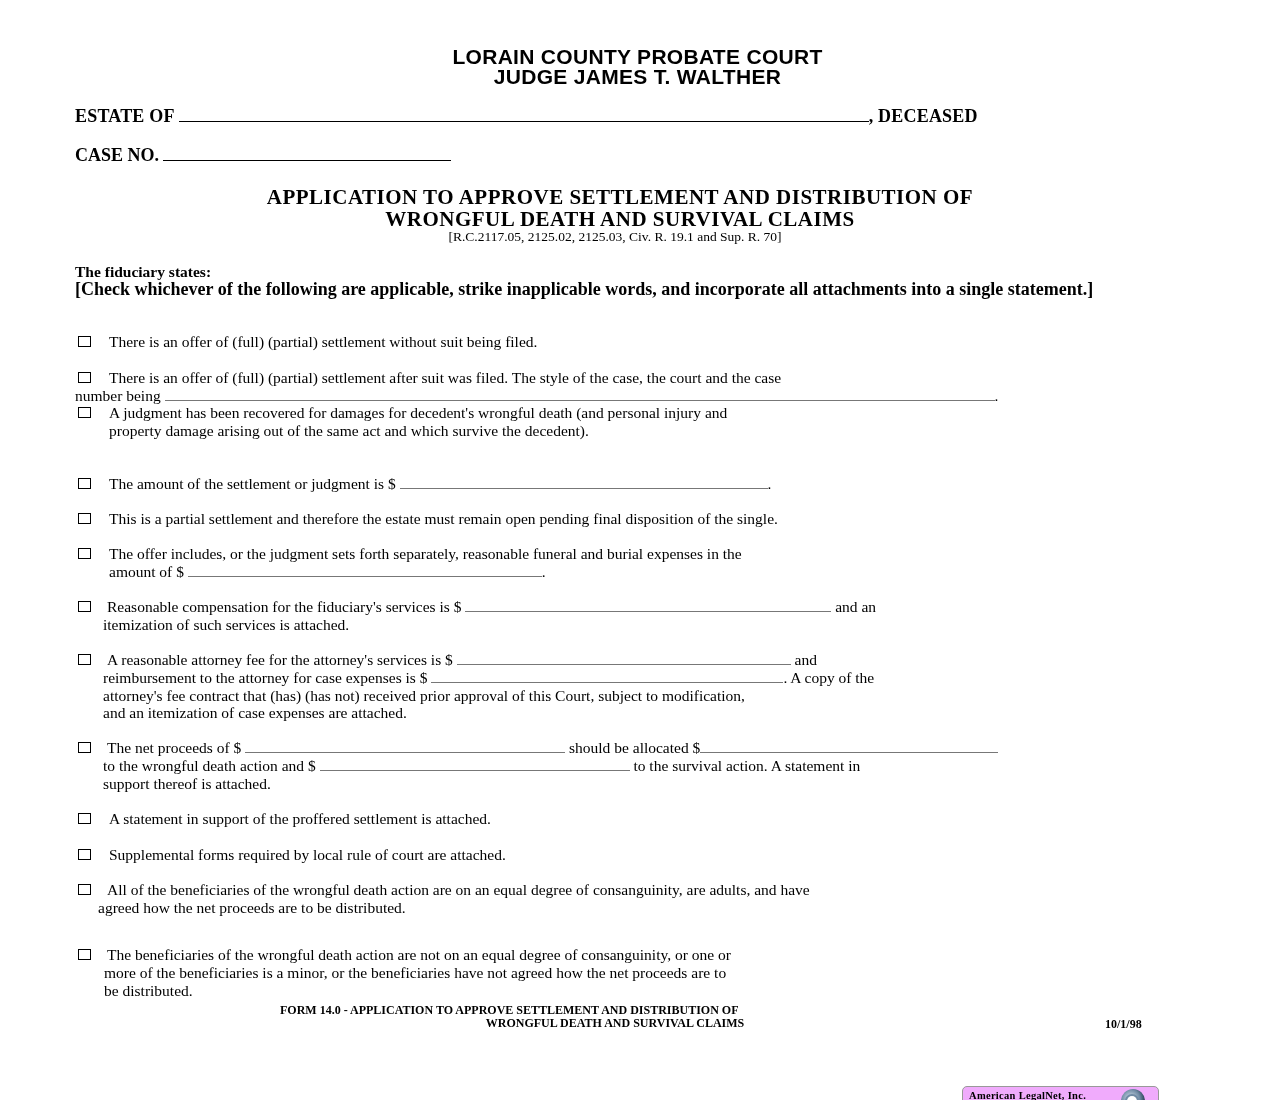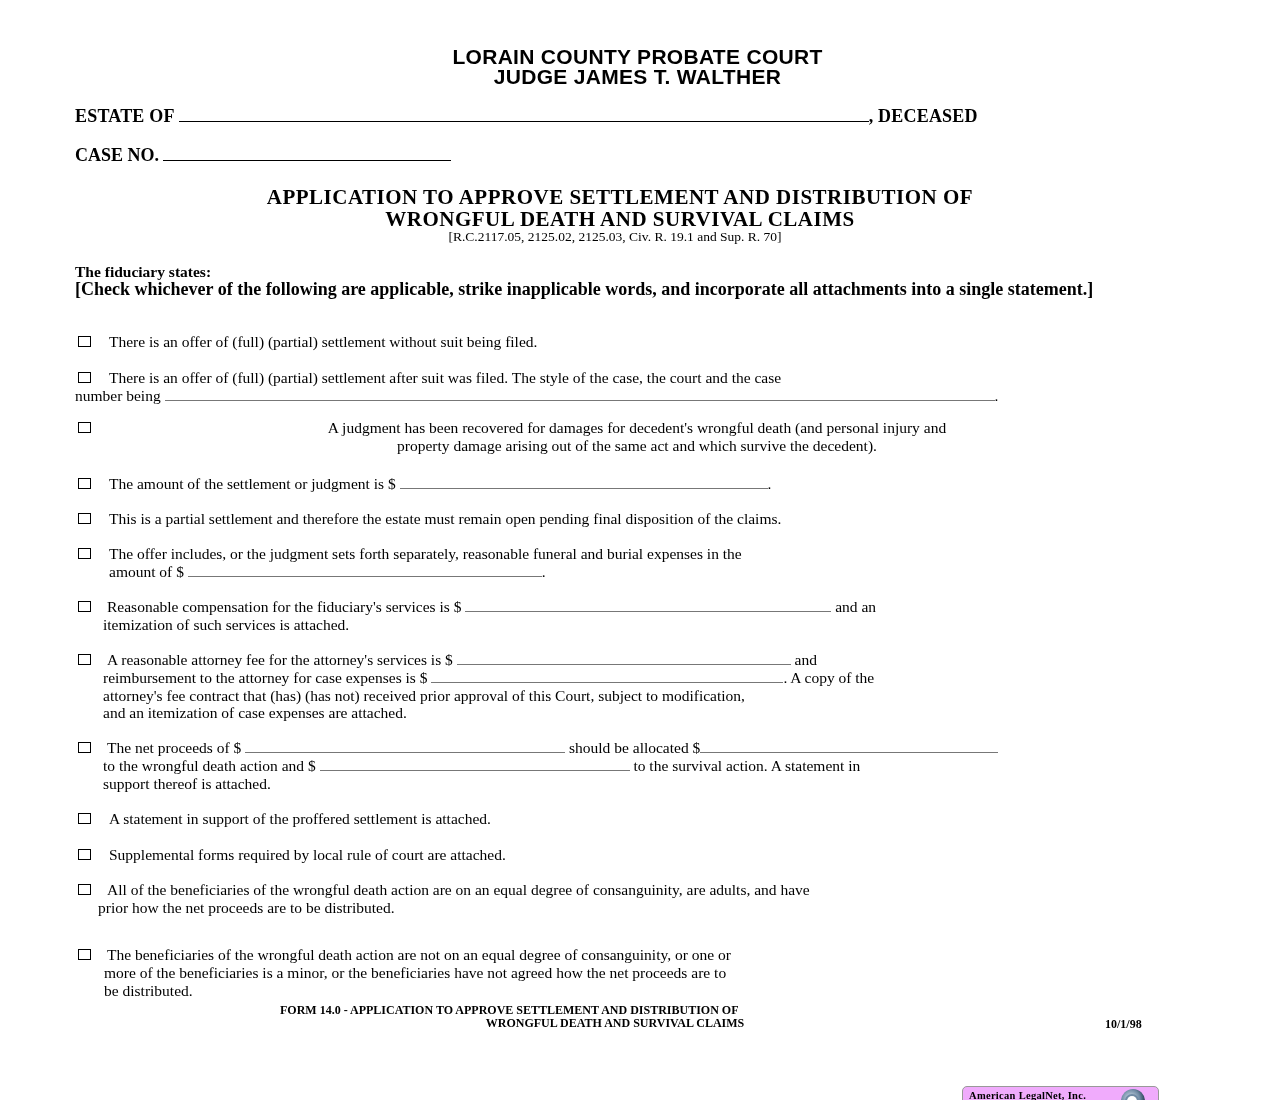--- a/index.html
+++ b/index.html
@@ -58,34 +58,34 @@
     <span class="cb"></span>
     <div class="ln" style="padding-left:34px;">There is an offer of (full) (partial) settlement without suit being filed.</div>
   </div>
 
   <div class="item" style="top:369px;">
     <span class="cb"></span>
     <div class="ln" style="padding-left:34px;">There is an offer of (full) (partial) settlement after suit was filed.  The style of the case, the court and the case</div>
     <div class="ln" style="padding-left:0px;"><span>number being</span> <span class="fill" style="width:830px;"></span><span>.</span></div>
   </div>
 
-  <div class="item" style="top:419px;text-align:center;">
+  <div class="item" style="top:404px;">
     <span class="cb"></span>
     <div class="ln" style="padding-left:34px;">A judgment has been recovered for damages for decedent's wrongful death (and personal injury and</div>
     <div class="ln" style="padding-left:34px;">property damage arising out of the same act and which survive the decedent).</div>
   </div>
 
   <div class="item" style="top:475px;">
     <span class="cb"></span>
     <div class="ln" style="padding-left:34px;"><span>The amount of the settlement or judgment is $</span> <span class="fill" style="width:368px;"></span><span>.</span></div>
   </div>
 
   <div class="item" style="top:510px;">
     <span class="cb"></span>
-    <div class="ln" style="padding-left:34px;">This is a partial settlement and therefore the estate must remain open pending final disposition of the claims.</div>
+    <div class="ln" style="padding-left:34px;">This is a partial settlement and therefore the estate must remain open pending final disposition of the single.</div>
   </div>
 
   <div class="item" style="top:598px;">
     <span class="cb"></span>
     <div class="ln" style="padding-left:32px;"><span>Reasonable compensation for the fiduciary's services is $</span> <span class="fill" style="width:366px;"></span> <span>and an</span></div>
     <div class="ln" style="padding-left:28px;">itemization of such services is attached.</div>
   </div>
 
   <div class="item" style="top:545px;">
     <span class="cb"></span>
@@ -114,21 +114,21 @@
   </div>
 
   <div class="item" style="top:846px;">
     <span class="cb"></span>
     <div class="ln" style="padding-left:34px;">Supplemental forms required by local rule of court are attached.</div>
   </div>
 
   <div class="item" style="top:881px;">
     <span class="cb"></span>
     <div class="ln" style="padding-left:32px;">All of the beneficiaries of the wrongful death action are on an equal degree of consanguinity, are adults, and have</div>
-    <div class="ln" style="padding-left:23px;">prior how the net proceeds are to be distributed.</div>
+    <div class="ln" style="padding-left:23px;">agreed how the net proceeds are to be distributed.</div>
   </div>
 
   <div class="item" style="top:946px;">
     <span class="cb"></span>
     <div class="ln" style="padding-left:32px;">The beneficiaries of the wrongful death action are not on an equal degree of consanguinity, or one or</div>
     <div class="ln" style="padding-left:29px;">more of the beneficiaries is a minor, or the beneficiaries have not agreed how the net proceeds are to</div>
     <div class="ln" style="padding-left:29px;">be distributed.</div>
   </div>
 
   <div class="footer1">FORM 14.0 - APPLICATION TO APPROVE SETTLEMENT AND DISTRIBUTION OF</div>

